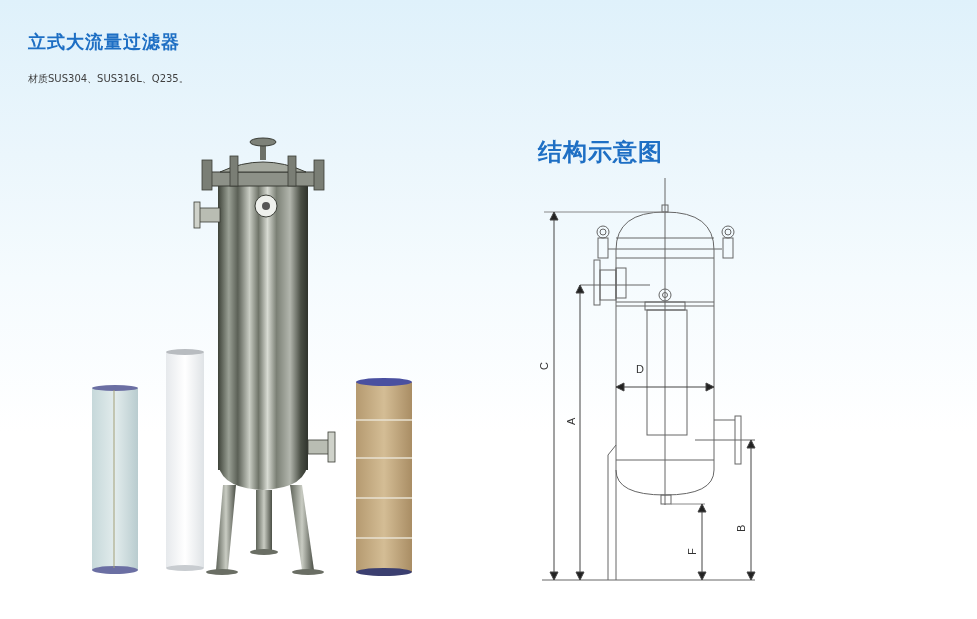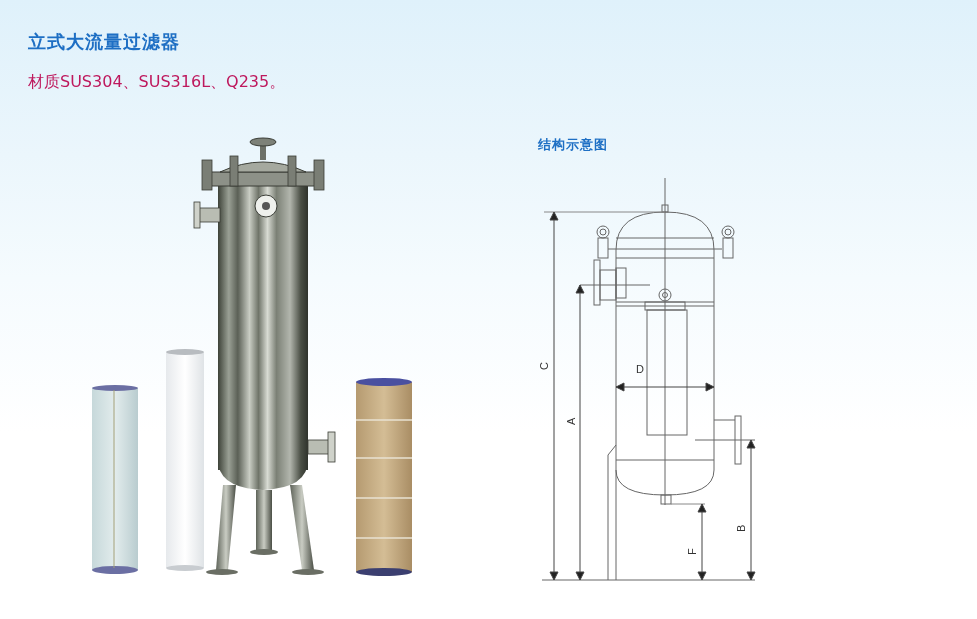--- a/index.html
+++ b/index.html
@@ -8,26 +8,26 @@
     background: linear-gradient(180deg, #dff1fb 0%, #ebf6fc 25%, #f5fbfe 45%, #ffffff 70%, #ffffff 100%);
     font-family: "Liberation Sans", "DejaVu Sans", sans-serif;
   }
   .title {
     position:absolute; left:28px; top:30px;
     font-size:18px; font-weight:bold; color:#1e6fc4; letter-spacing:1px;
     font-family: "DejaVu Sans", sans-serif;
   }
   .subtitle {
     position:absolute; left:28px; top:72px;
-    font-size:16px; color:#be185d;
+    font-size:10px; color:#404040;
     font-family: "DejaVu Sans", sans-serif;
   }
   .diagram-title {
     position:absolute; left:538px; top:136px;
-    font-size:13px; font-weight:bold; color:#1e6fc4; letter-spacing:1px;
+    font-size:24px; font-weight:bold; color:#1e6fc4; letter-spacing:1px;
     font-family: "DejaVu Sans", sans-serif;
   }
   .photo { position:absolute; left:80px; top:130px; width:360px; height:450px; }
   .diagram { position:absolute; left:530px; top:170px; width:240px; height:420px; }
   .dim-label { font-family:"Liberation Sans", sans-serif; font-size:11px; fill:#333; }
 </style>
 </head>
 <body>
 
 <div class="title">立式大流量过滤器</div>

